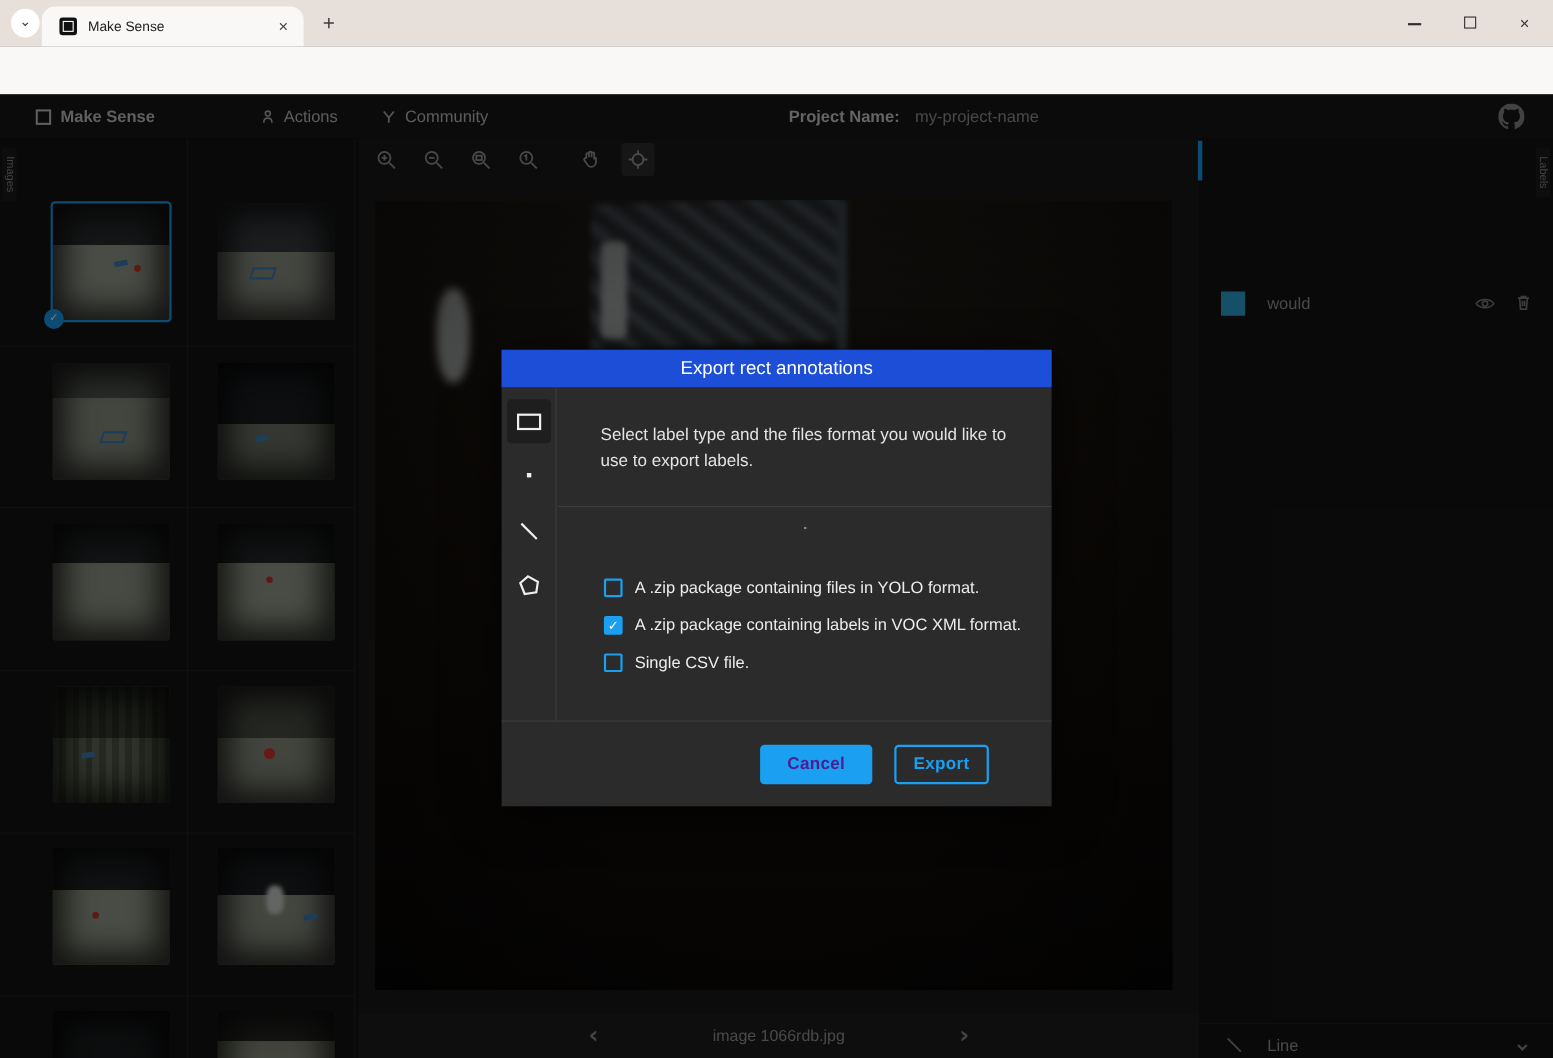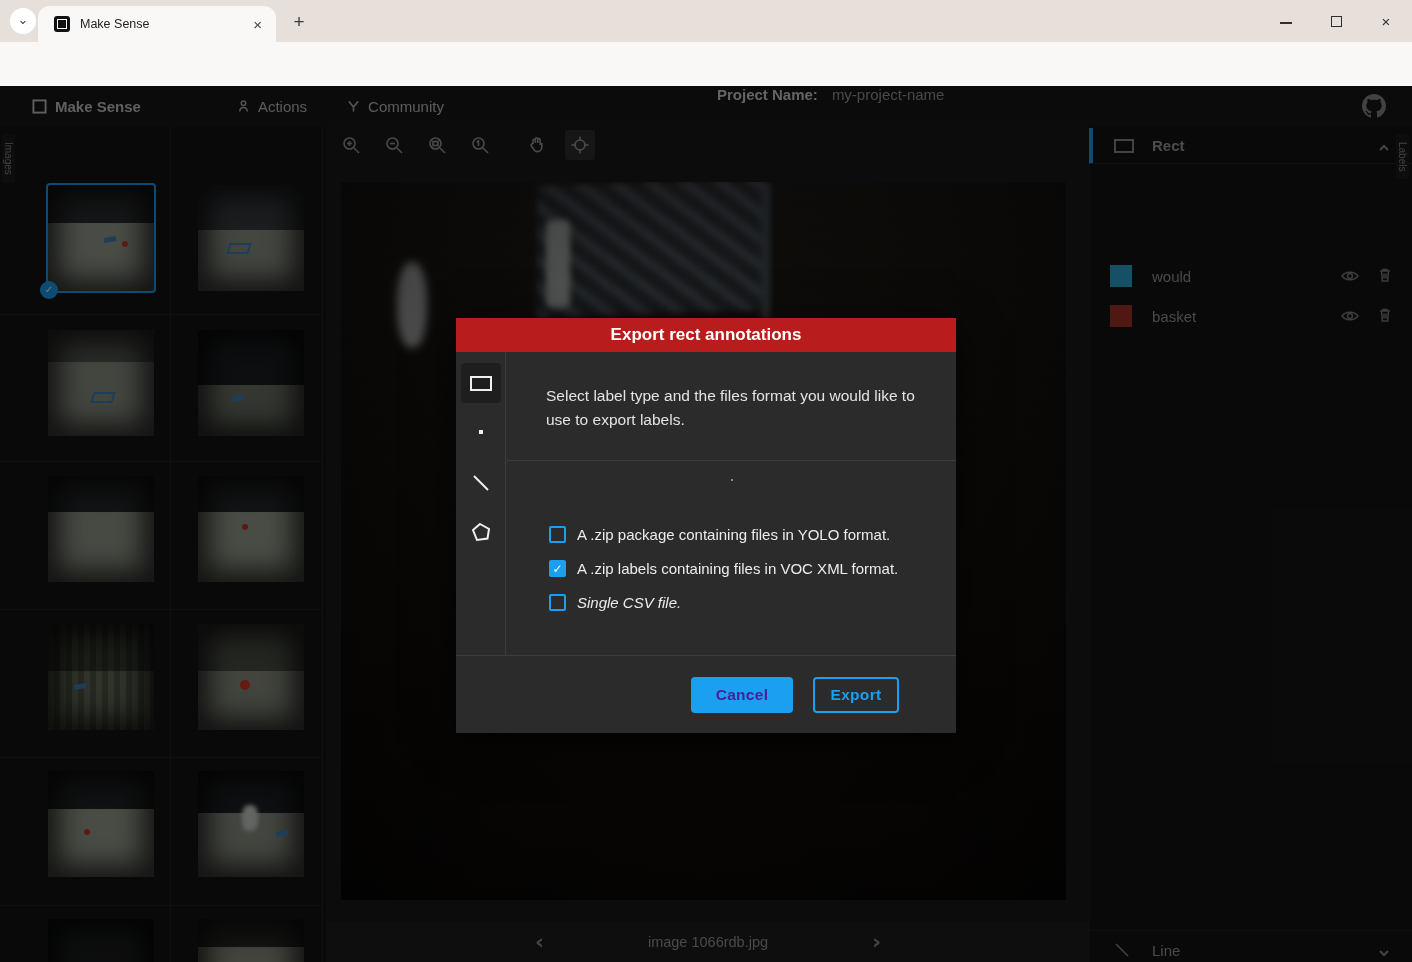--- a/index.html
+++ b/index.html
@@ -47,21 +47,21 @@
   .avatar{width:25px;height:25px;border-radius:50%;background:radial-gradient(circle at 38% 32%,#c9a37a 0 28%,#6b4a33 55%,#274a66 100%);}
   .kebab{font-family:"DejaVu Sans",sans-serif;color:#3c3c3c;font-size:16px;cursor:pointer;}
 
   
   .apparea{position:absolute;left:0;top:86px;width:1412px;height:876px;background:#111;}
   .appnav{position:absolute;left:0;top:0;width:1412px;height:40px;background:#171717;display:flex;align-items:center;}
   .navitem{display:flex;align-items:center;gap:8px;color:#c9c9c9;font-size:15px;font-weight:bold;cursor:pointer;}
   .appnav .brand{margin-left:32px;}
   .appnav .mi{margin-left:96px;font-weight:normal;color:#c0c0c0;}
   .appnav .mi2{margin-left:40px;}
-  .proj{position:absolute;left:717px;top:0;height:40px;display:flex;gap:14px;}
+  .proj{position:absolute;left:717px;top:0;height:40px;display:flex;align-items:center;gap:14px;}
   .proj .plabel{color:#d2d2d2;font-weight:bold;font-size:15px;}
   .proj .pval{color:#9a9a9a;font-size:15px;}
   .gh{position:absolute;right:26px;top:8px;cursor:pointer;}
 
   .leftpanel{position:absolute;left:0;top:40px;width:326px;height:836px;background:#131313;overflow:hidden;}
   .gridline{position:absolute;background:#232323;}
   .sidetab{position:absolute;background:#1d1d1d;color:#8a8a8a;font-size:10px;
            writing-mode:vertical-rl;text-align:center;padding:8px 1px;border-radius:0 3px 3px 0;cursor:pointer;}
   .sidetab.right{border-radius:3px 0 0 3px;}
 
@@ -114,22 +114,22 @@
   .colico{width:22px;height:22px;margin-left:22px;flex:0 0 22px;display:flex;align-items:center;justify-content:center;}
   .colico svg{stroke:#8a8a8a;fill:none;stroke-width:1.6;}
   .colname{color:#9a9a9a;font-size:15px;margin-left:18px;flex:1;}
 
   
   .dim{position:absolute;left:0;top:86px;width:1412px;height:876px;background:rgba(0,0,0,.52);pointer-events:none;z-index:50;}
 
   
   .modal{position:absolute;left:456px;top:318px;width:500px;height:415px;background:#2b2b2b;z-index:100;
          box-shadow:0 10px 40px rgba(0,0,0,.7);}
-  .m-head{position:absolute;left:0;top:0;width:500px;height:34px;background:#b91c1c;color:#fff;
-          font-weight:bold;font-size:17px;text-align:center;line-height:34px;}
+  .m-head{position:absolute;left:0;top:0;width:500px;height:34px;background:#1d4ed8;color:#fff;
+          font-weight:normal;font-size:17px;text-align:center;line-height:34px;}
   .m-side{position:absolute;left:0;top:34px;width:50px;height:303px;border-right:1px solid #3d3d3d;}
   .m-tool{position:absolute;left:5px;width:40px;height:40px;display:flex;align-items:center;justify-content:center;
           border-radius:4px;cursor:pointer;}
   .m-tool.on{background:#1e1e1e;}
   .m-tool svg{stroke:#efefef;fill:none;stroke-width:2;}
   .m-rectglyph{width:22px;height:15px;border:2px solid #efefef;}
   .m-dotglyph{width:4px;height:4px;background:#efefef;}
   .m-desc{position:absolute;left:90px;top:66px;width:376px;color:#e3e3e3;font-size:15.5px;line-height:24px;}
   .m-hr{position:absolute;left:51px;top:142px;width:449px;height:0;border-top:1px solid #3d3d3d;}
   .m-minidot{position:absolute;left:275px;top:161px;width:2px;height:2px;background:#8a8a8a;}
@@ -377,61 +377,37 @@
     </div>
 
     <div class="bottombar">
       <span class="bb-ch">‹</span>
       <span class="bb-name">image 1066rdb.jpg</span>
       <span class="bb-ch">›</span>
     </div>
 
     <div class="rightpanel">
       <div class="rp-accent"></div>
-      <div class="rp-header">
-        <span class="rp-ico"></span>
-        <span class="rp-title">Rect</span>
-        <span class="chev">
-          <svg width="12" height="12" viewBox="0 0 12 12">
-              <path d="M2 8 L6 4 L10 8"></path>
-            </svg>
-        </span>
-      </div>
 
       <div class="lblrow" style="top:128px;">
         <span class="swatch" style="background-color: rgb(47, 168, 216);"></span>
         <span class="lblname">would</span>
         <span class="rowico">
           <svg width="20" height="20" viewBox="0 0 20 20">
               <path d="M2 10 C5.5 5 14.5 5 18 10 C14.5 15 5.5 15 2 10 Z"></path>
               <circle cx="10" cy="10" r="2.4"></circle>
             </svg>
         </span>
         <span class="rowico">
           <svg width="18" height="18" viewBox="0 0 18 18">
               <path d="M4 5 H14 M7 5 V3.5 H11 V5 M5.5 5 L6.3 15 H11.7 L12.5 5 M8 7.5 V12.5 M10 7.5 V12.5"></path>
             </svg>
         </span>
       </div>
 
-      <div class="lblrow" style="top:168px;">
-        <span class="swatch" style="background-color: rgb(166, 50, 38);"></span>
-        <span class="lblname">basket</span>
-        <span class="rowico">
-          <svg width="20" height="20" viewBox="0 0 20 20">
-              <path d="M2 10 C5.5 5 14.5 5 18 10 C14.5 15 5.5 15 2 10 Z"></path>
-              <circle cx="10" cy="10" r="2.4"></circle>
-            </svg>
-        </span>
-        <span class="rowico">
-          <svg width="18" height="18" viewBox="0 0 18 18">
-              <path d="M4 5 H14 M7 5 V3.5 H11 V5 M5.5 5 L6.3 15 H11.7 L12.5 5 M8 7.5 V12.5 M10 7.5 V12.5"></path>
-            </svg>
-        </span>
-      </div>
 
       <div class="colrow" style="top:804px;">
         <span class="colico">
             <svg width="22" height="22" viewBox="0 0 22 22">
               <line x1="4" y1="4" x2="16" y2="16"></line>
             </svg>
           </span>
         <span class="colname">Line</span>
         <span class="chev"><svg width="12" height="12" viewBox="0 0 12 12">
               <path d="M2 4 L6 8 L10 4"></path>
@@ -475,23 +451,23 @@
     <div class="opt" style="top:207px;">
       <span class="cb">
         
       </span>
       <span class="optlabel">A .zip package containing files in YOLO format.</span>
     </div>
     <div class="opt" style="top:241px;">
       <span class="cb checked">
         <span class="ck">✓</span>
       </span>
-      <span class="optlabel">A .zip labels containing files in VOC XML format.</span>
-    </div>
-    <div class="opt" style="top:275px;font-style:italic;">
+      <span class="optlabel">A .zip package containing labels in VOC XML format.</span>
+    </div>
+    <div class="opt" style="top:275px;">
       <span class="cb">
         
       </span>
       <span class="optlabel">Single CSV file.</span>
     </div>
 
     <div class="m-foot-hr"></div>
     <div class="btn primary">Cancel</div>
     <div class="btn ghost">Export</div>
   </div>

